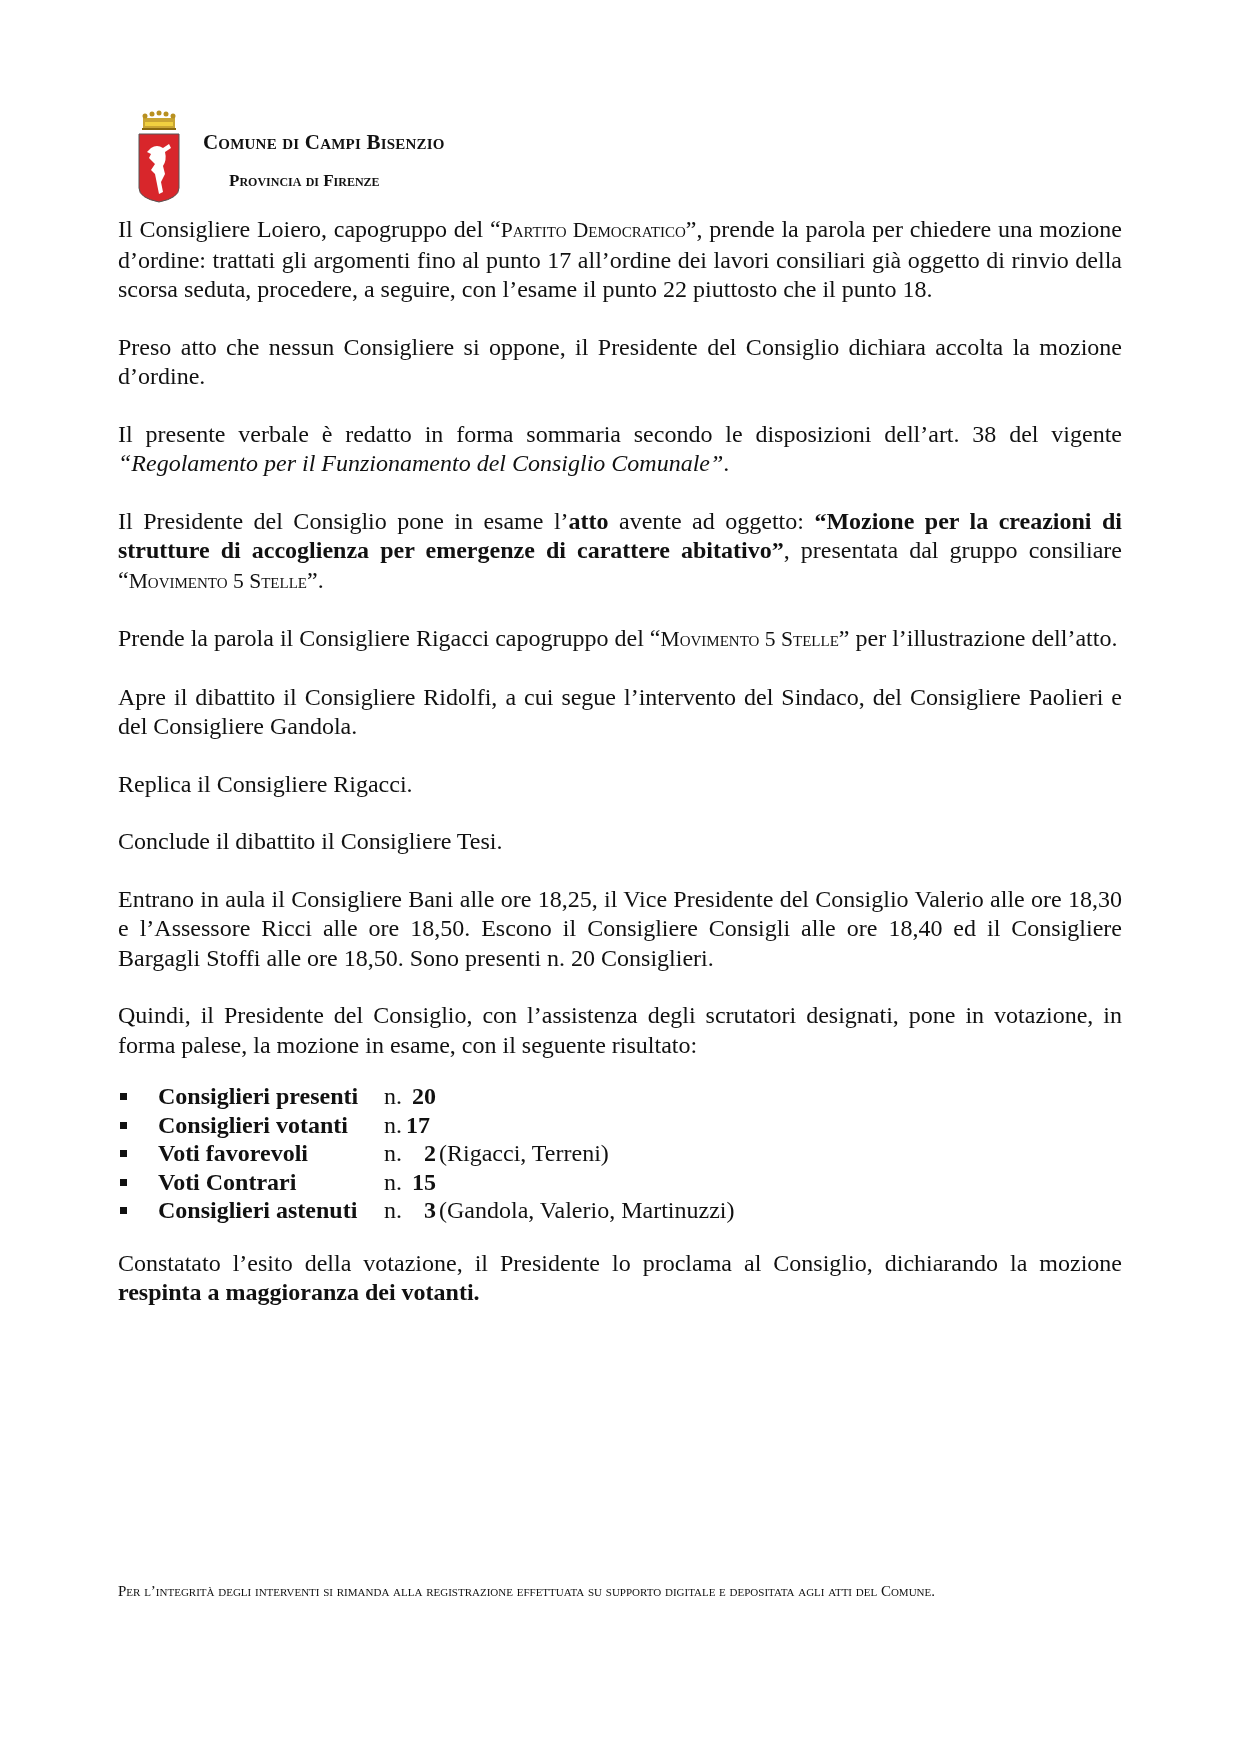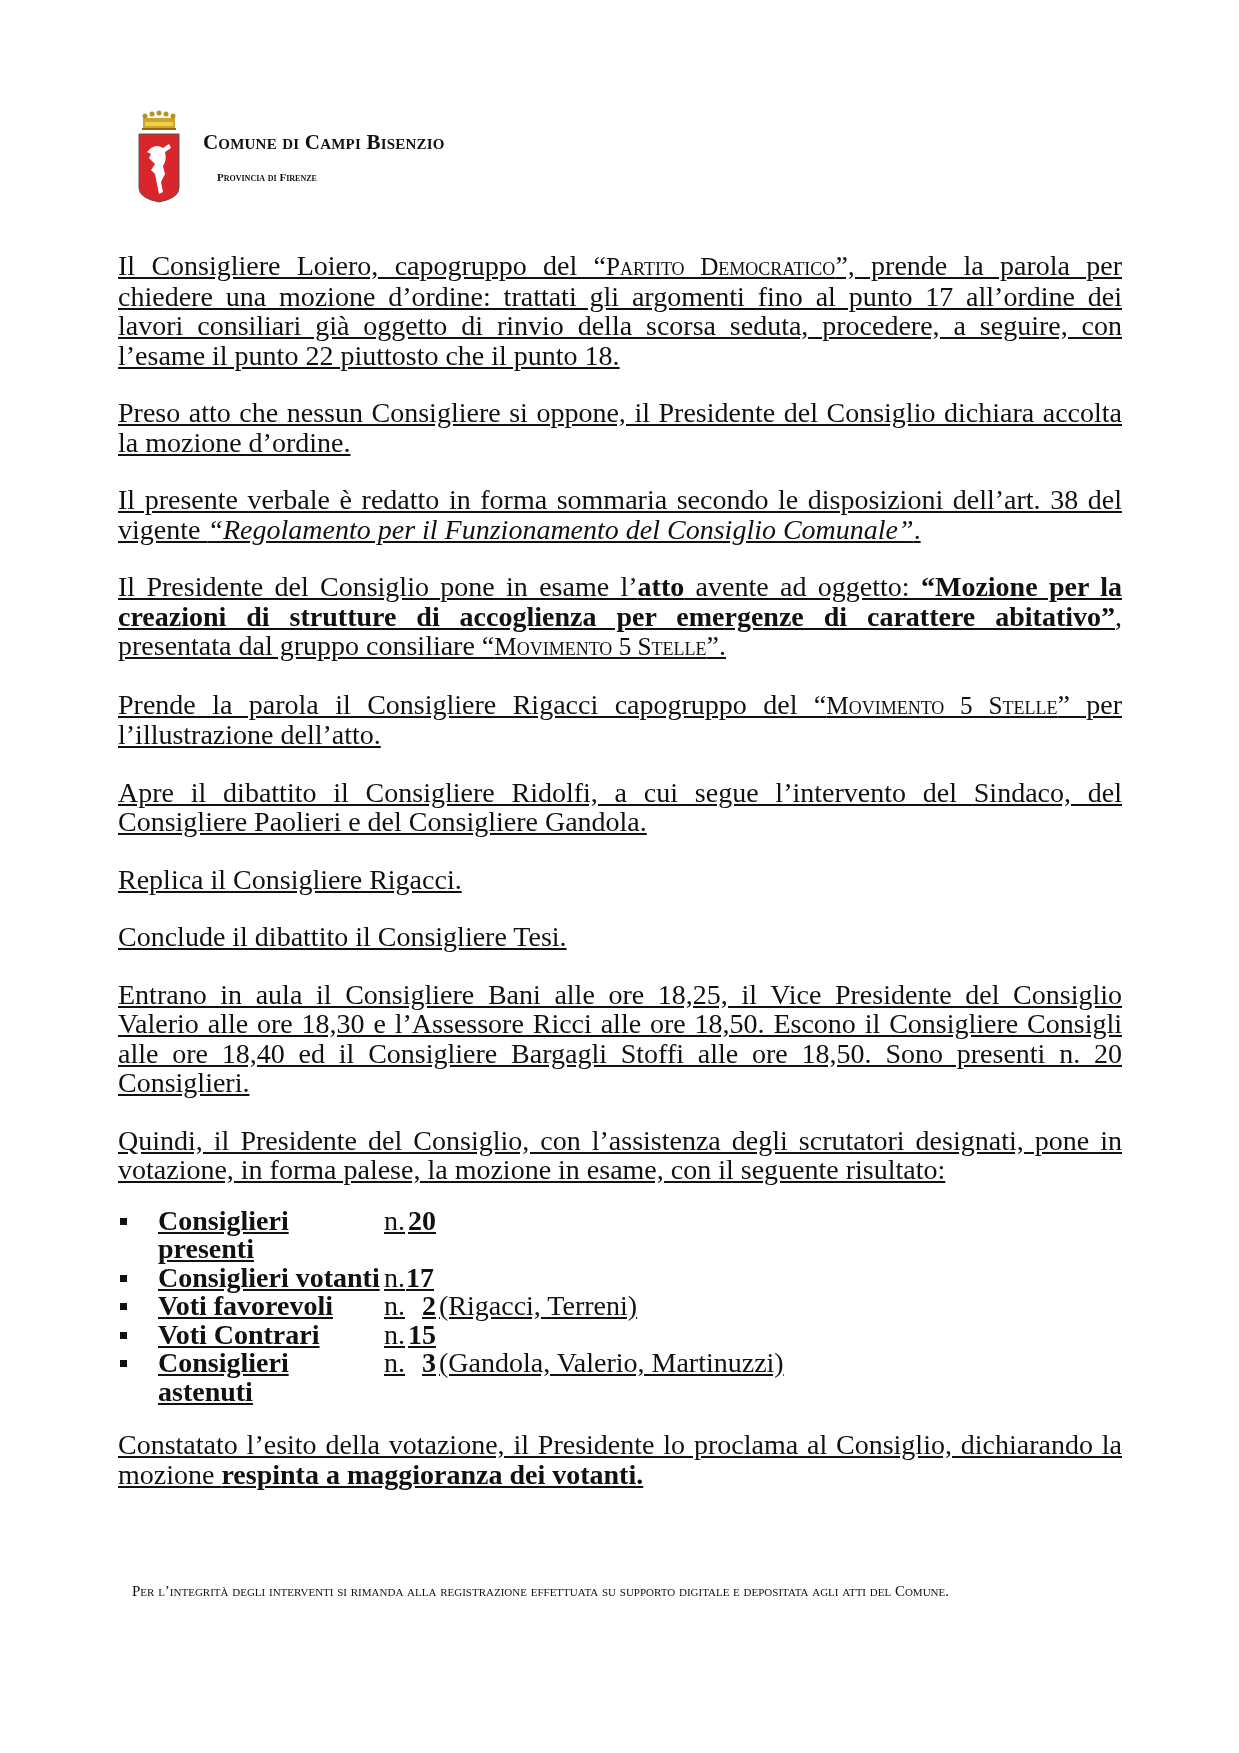--- a/index.html
+++ b/index.html
@@ -8,42 +8,42 @@
     font-family: "Liberation Serif", "DejaVu Serif", serif;
     color: #111;
   }
   .header { position: absolute; left: 137px; top: 108px; width: 500px; height: 100px; }
   .logo { position: absolute; left: 0; top: 0; width: 44px; height: 96px; }
   .org-name {
     position: absolute; left: 66px; top: 22px;
     font-size: 21px; font-weight: bold; font-variant: small-caps; letter-spacing: 0.2px;
   }
   .org-province {
-    position: absolute; left: 80px; top: 63px;
-    font-size: 11px; font-weight: bold; font-variant: small-caps;
+    position: absolute; left: 92px; top: 63px;
+    font-size: 17px; font-weight: bold; font-variant: small-caps;
   }
   .content {
-    position: absolute; left: 118px; top: 251px; width: 1004px;
-    font-size: 28px; line-height: 29.5px; text-decoration: underline;
+    position: absolute; left: 118px; top: 215px; width: 1004px;
+    font-size: 24px; line-height: 29.5px;
   }
   .content p { margin: 0 0 28px 0; text-align: justify; }
   .sc { font-variant: small-caps; font-size: 0.9em; }
   .b { font-weight: bold; }
   .i { font-style: italic; }
   .vote-list { list-style: none; margin: 0 0 24px 0; padding: 0 0 0 40px; }
   .vote-list li { position: relative; display: flex; line-height: 28.5px; }
   .bullet {
     position: absolute; left: -38px; top: 11px; width: 7px; height: 7px; background: #111;
   }
   .vote-label { width: 226px; font-weight: bold; flex: none; }
   .vote-n { flex: none; width: 22px; }
   .vote-count { flex: none; width: 30px; font-weight: bold; text-align: right; padding-right: 3px; }
   .vote-names { flex: 1; }
   .footer {
-    position: absolute; left: 132px; top: 1580px; width: 1010px;
+    position: absolute; left: 118px; top: 1580px; width: 1010px;
     font-size: 15px; line-height: 22px; font-variant: small-caps;
   }
 </style>
 </head>
 <body>
 
 <div class="header">
   <svg class="logo" viewBox="0 0 44 96">
 
     <rect x="6" y="10" width="32" height="10" fill="#c9a533"></rect>

